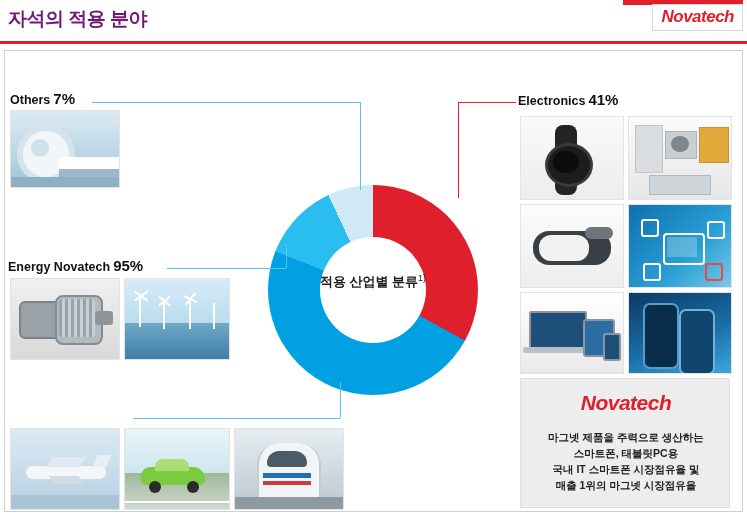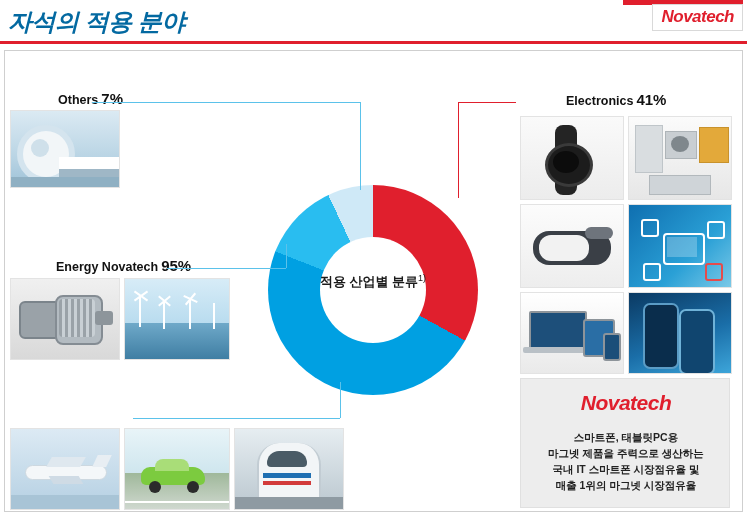--- a/index.html
+++ b/index.html
@@ -13,21 +13,21 @@
   .page{position:relative;width:747px;height:518px;box-sizing:border-box;}
 
   
   .header{
     position:absolute;left:0;top:0;width:747px;height:44px;
     border-bottom:3px solid #e01f2d;
     box-sizing:border-box;
   }
   .header-title{
     position:absolute;left:8px;top:6px;
-    font-size:24px;font-weight:bold;color:#0369a1;letter-spacing:-0.5px;font-style:italic;
+    font-size:19px;font-weight:bold;color:#701a75;letter-spacing:-0.5px;
   }
   .brand-box{
     position:absolute;right:4px;top:4px;
     background:#ffffff;border:1px solid #d9d9d9;
     padding:2px 8px 3px 8px;
   }
   .brand-text{
     font-size:17px;font-weight:bold;color:#e01f2d;font-style:italic;
     letter-spacing:-0.5px;
   }
@@ -52,21 +52,21 @@
     position:absolute;left:52px;top:52px;width:106px;height:106px;
     border-radius:50%;background:#ffffff;
   }
   .donut-label{
     position:absolute;left:0;top:88px;width:210px;text-align:center;
     font-size:13px;font-weight:bold;color:#1b1b1b;
   }
   .donut-label sup{font-size:9px;font-weight:normal;}
 
   
-  .cat-label{position:absolute;white-space:nowrap;margin-left:48px;}
+  .cat-label{position:absolute;white-space:nowrap;}
   .cat-name{font-size:12.5px;font-weight:bold;color:#111;}
   .cat-val{font-size:15px;font-weight:bold;color:#111;margin-left:3px;}
   .cat-val.red{color:#111;}
   .lead-h{position:absolute;height:1px;background:#5bc2ea;}
   .lead-v{position:absolute;width:1px;background:#5bc2ea;}
   .lead-h-red{position:absolute;height:1px;background:#e01f2d;}
   .lead-v-red{position:absolute;width:1px;background:#e01f2d;}
 
   
   .tile{position:absolute;overflow:hidden;border:1px solid #e3e3e3;box-sizing:border-box;}
@@ -240,20 +240,20 @@
 
   <div class="tile" style="left:628px;top:292px;width:104px;height:82px;background:#0d3b63;">
     <div style="position:absolute;left:0;top:0;width:104px;height:82px;background:linear-gradient(160deg,#0b3a63 0%,#1a6ea8 55%,#3fa8dc 100%);"></div>
     <div style="position:absolute;left:14px;top:10px;width:32px;height:62px;border-radius:7px;background:#0a2d4c;border:2px solid #5b9cc6;"></div>
     <div style="position:absolute;left:50px;top:16px;width:32px;height:62px;border-radius:7px;background:#10456f;border:2px solid #6fb2d8;"></div>
   </div>
 
   <div class="promo">
     <div class="promo-logo">Novatech</div>
     <div class="promo-text">
+      <div>마그넷 제품을 주력으로 생산하는</div>
       <div>스마트폰, 태블릿PC용</div>
-      <div>마그넷 제품을 주력으로 생산하는</div>
       <div>국내 IT 스마트폰 시장점유율 및</div>
       <div>매출 1위의 마그넷 시장점유율</div>
     </div>
   </div>
 
 </div>
 
 </body></html>

